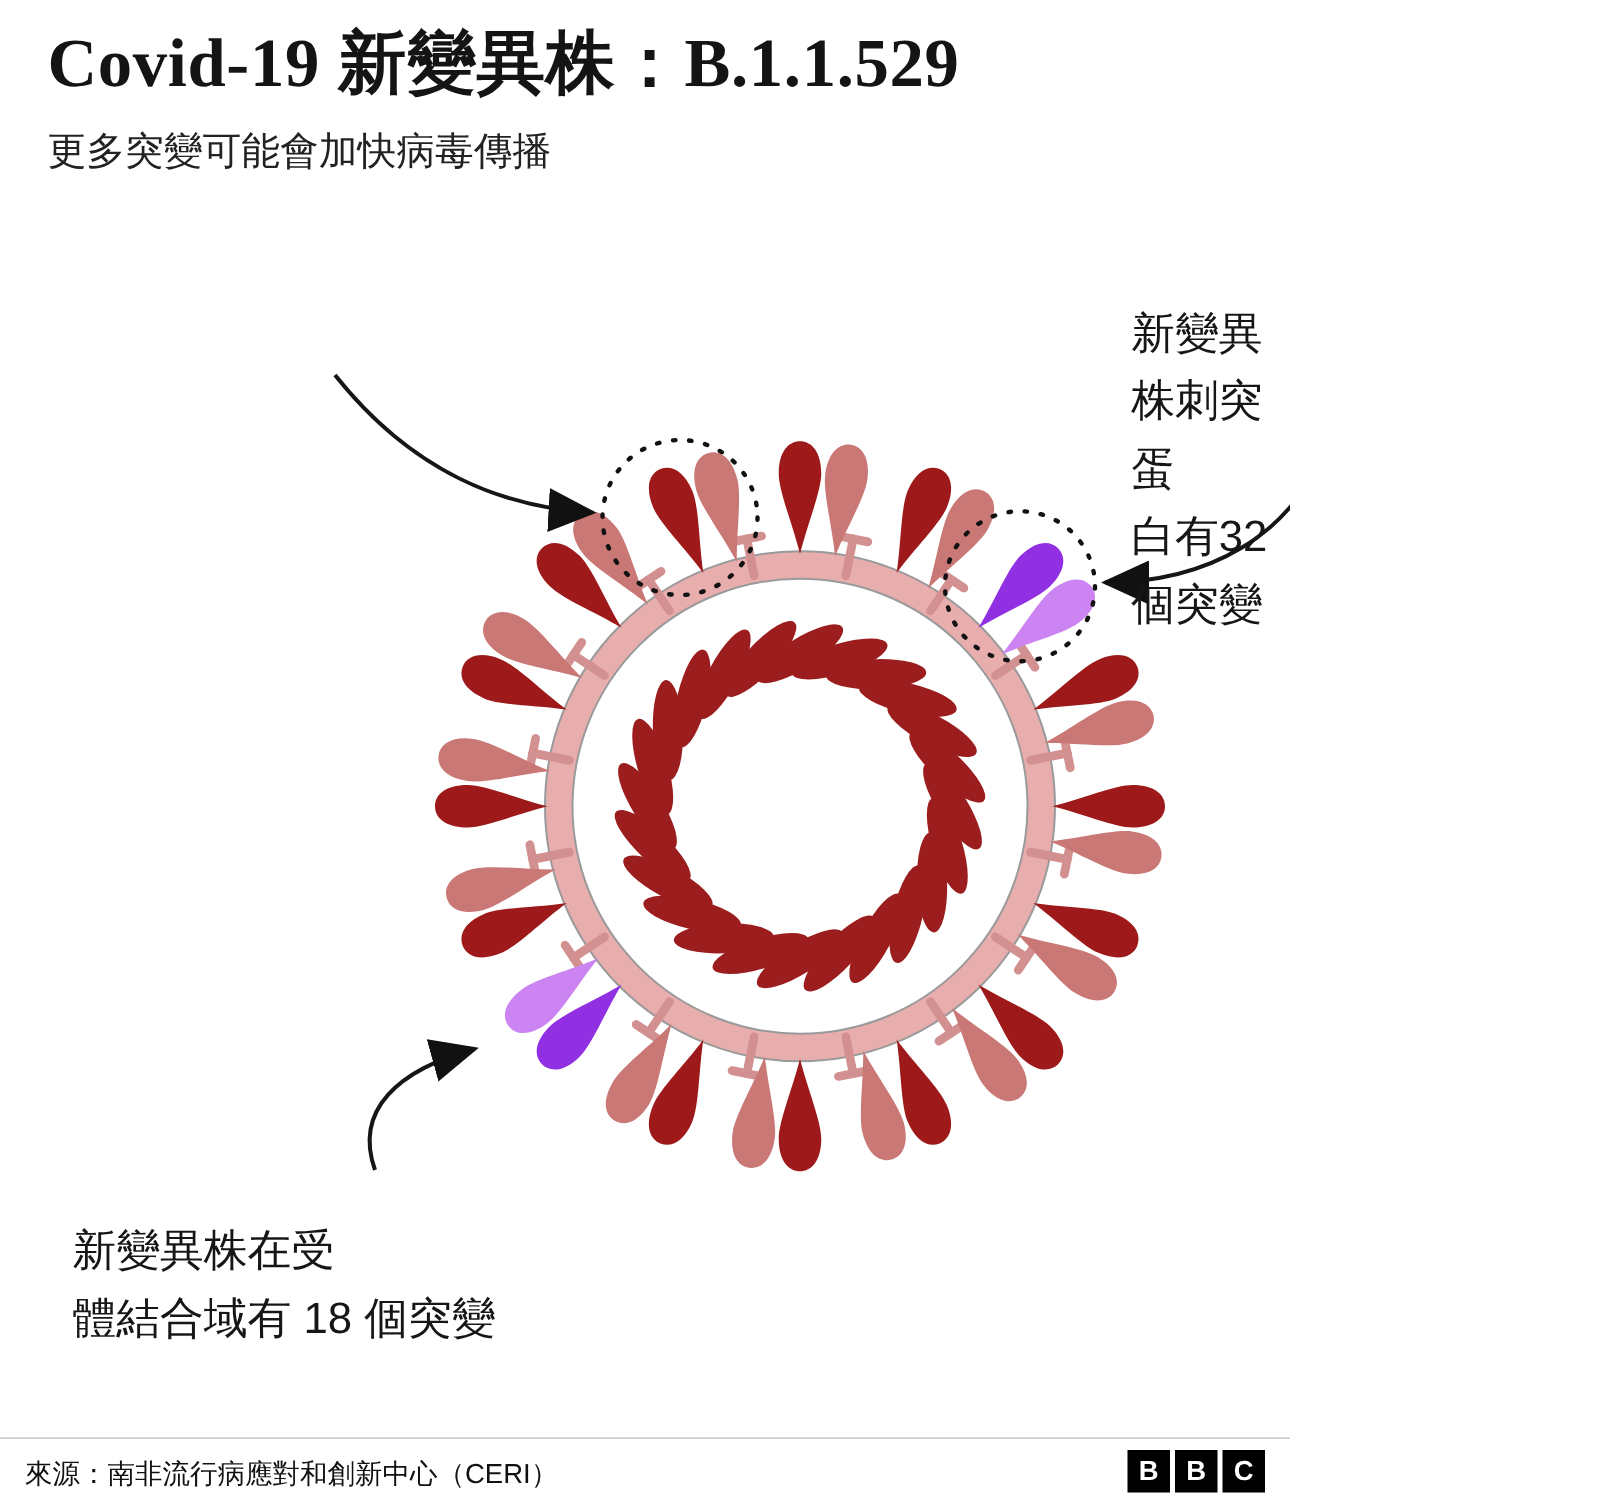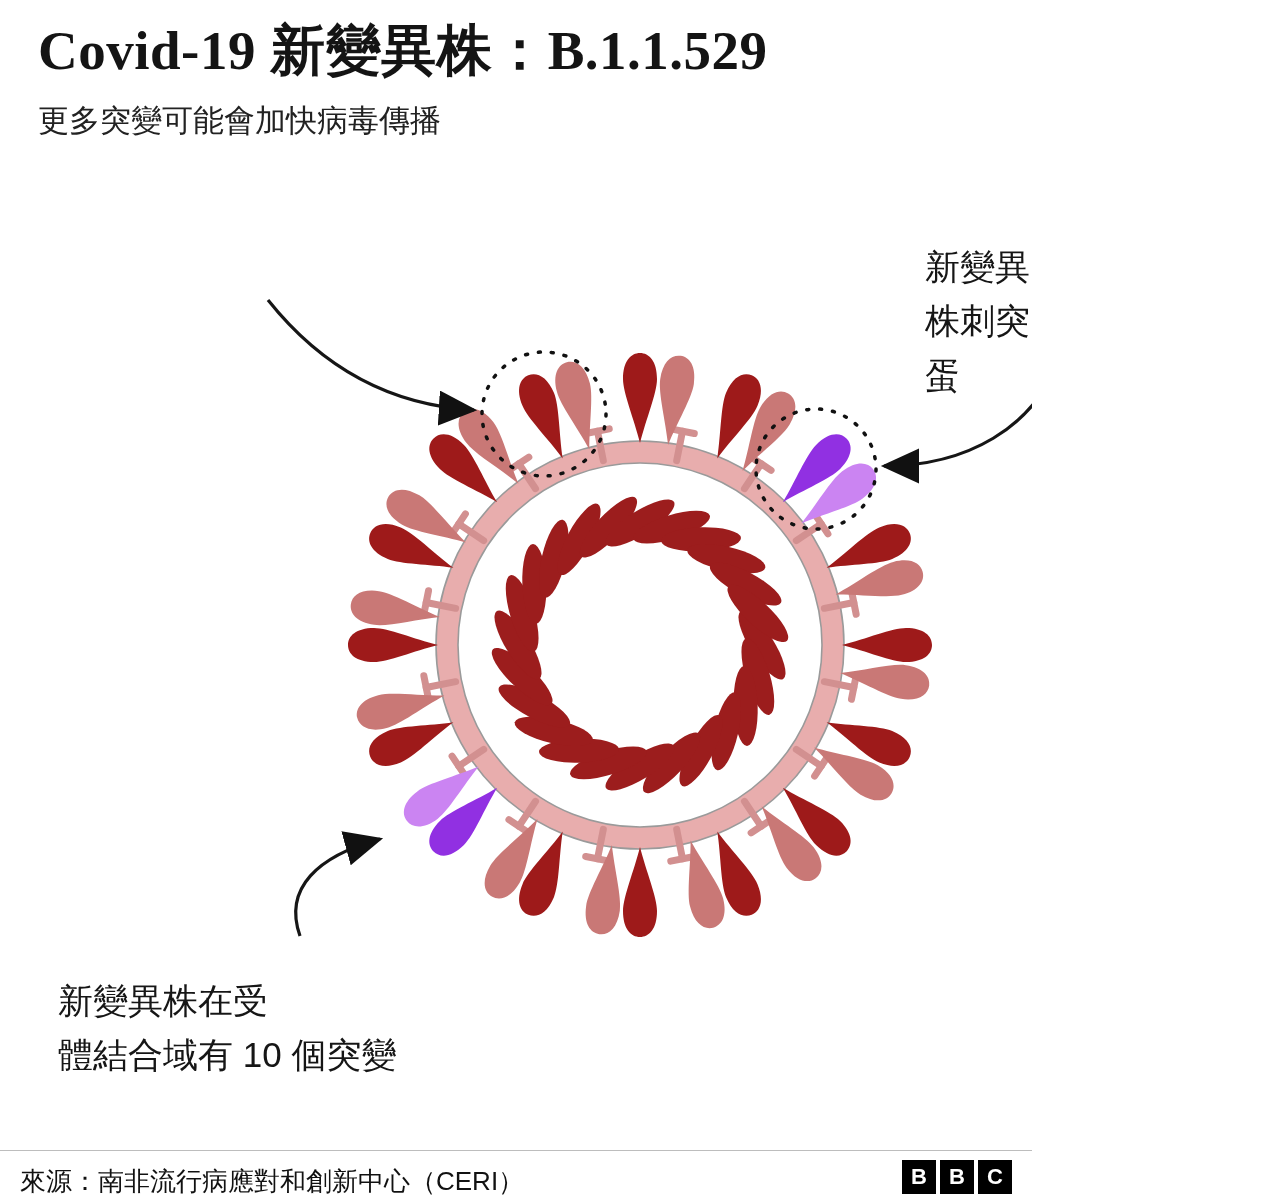--- a/index.html
+++ b/index.html
@@ -33,31 +33,31 @@
     left: 0; top: 0;
     width: 1280px; height: 1200px;
   }
   .annotation {
     position: absolute;
     font-size: 35px;
     line-height: 1.55;
     color: #161616;
   }
   .annotation-spike { left: 58px; top: 220px; }
-  .annotation-variant { left: 925px; top: 240px; }
+  .annotation-variant { left: 905px; top: 240px; }
   .annotation-rbd { left: 58px; top: 942px; margin-top: 32px; }
   .footer-divider {
     position: absolute;
     left: 0; right: 0; top: 1150px;
     border-top: 1px solid #bdbdbd;
   }
   .source {
     position: absolute;
     left: 20px; top: 1164px;
-    font-size: 26px;
+    font-size: 22px;
     color: #111111;
   }
   .bbc-logo {
     position: absolute;
     right: 20px; top: 1160px;
     display: flex;
     gap: 4px;
   }
   .bbc-block {
     width: 34px; height: 34px;
@@ -201,25 +201,26 @@
     <circle cx="816" cy="469" r="60" fill="none" stroke="#111111" stroke-width="3.5" stroke-dasharray="2 11" stroke-linecap="round"></circle>
 
     <path d="M268,300 C330,378 402,406 474,410" fill="none" stroke="#161616" stroke-width="3.2" marker-end="url(#arrowhead)"></path>
     <path d="M1062,352 C1036,430 964,466 884,466" fill="none" stroke="#161616" stroke-width="3.2" marker-end="url(#arrowhead)"></path>
     <path d="M300,936 C283,888 318,856 380,839" fill="none" stroke="#161616" stroke-width="3.2" marker-end="url(#arrowhead)"></path>
   </svg>
 
 
   <div class="annotation annotation-variant">
     <div>新變異株刺突蛋</div>
+    <div>白有32個突變</div>
   </div>
 
   <div class="annotation annotation-rbd">
     <div>新變異株在受</div>
-    <div>體結合域有 10 個突變</div>
+    <div>體結合域有 18 個突變</div>
   </div>
 
   <div class="footer-divider"></div>
   <div class="source">來源：南非流行病應對和創新中心（CERI）</div>
 
   <div class="bbc-logo">
     <div class="bbc-block">B</div>
     <div class="bbc-block">B</div>
     <div class="bbc-block">C</div>
   </div>

